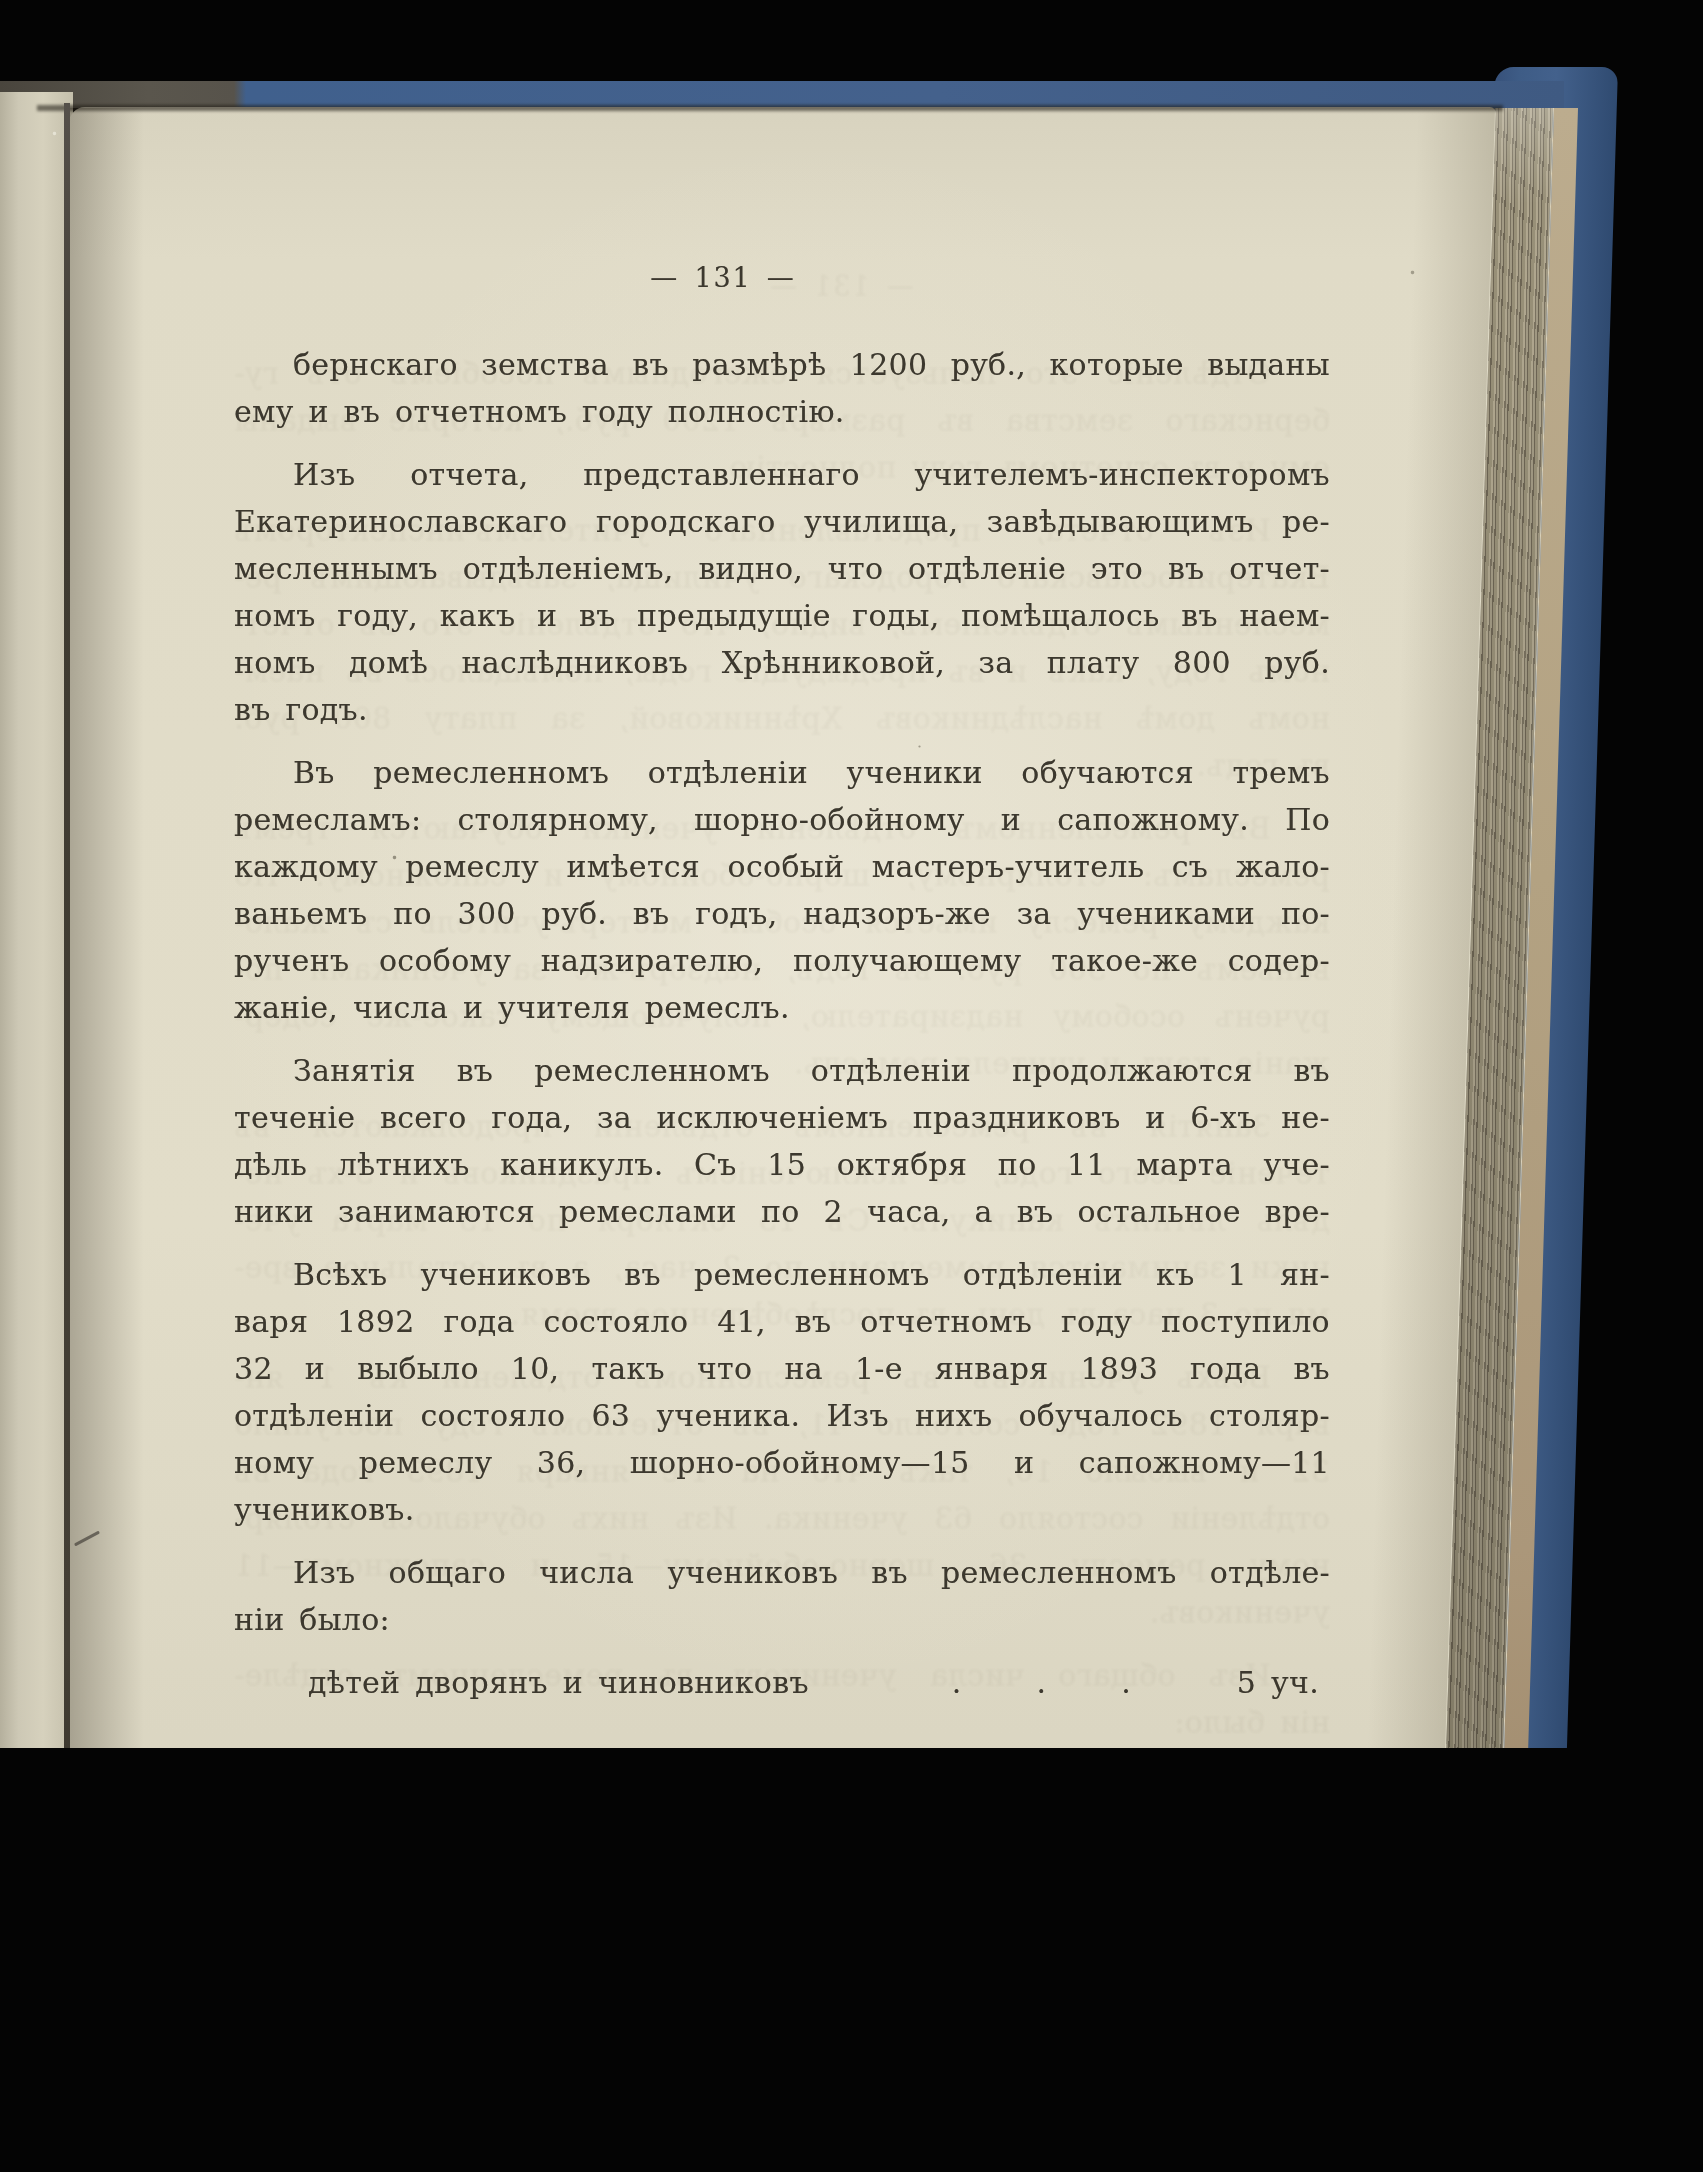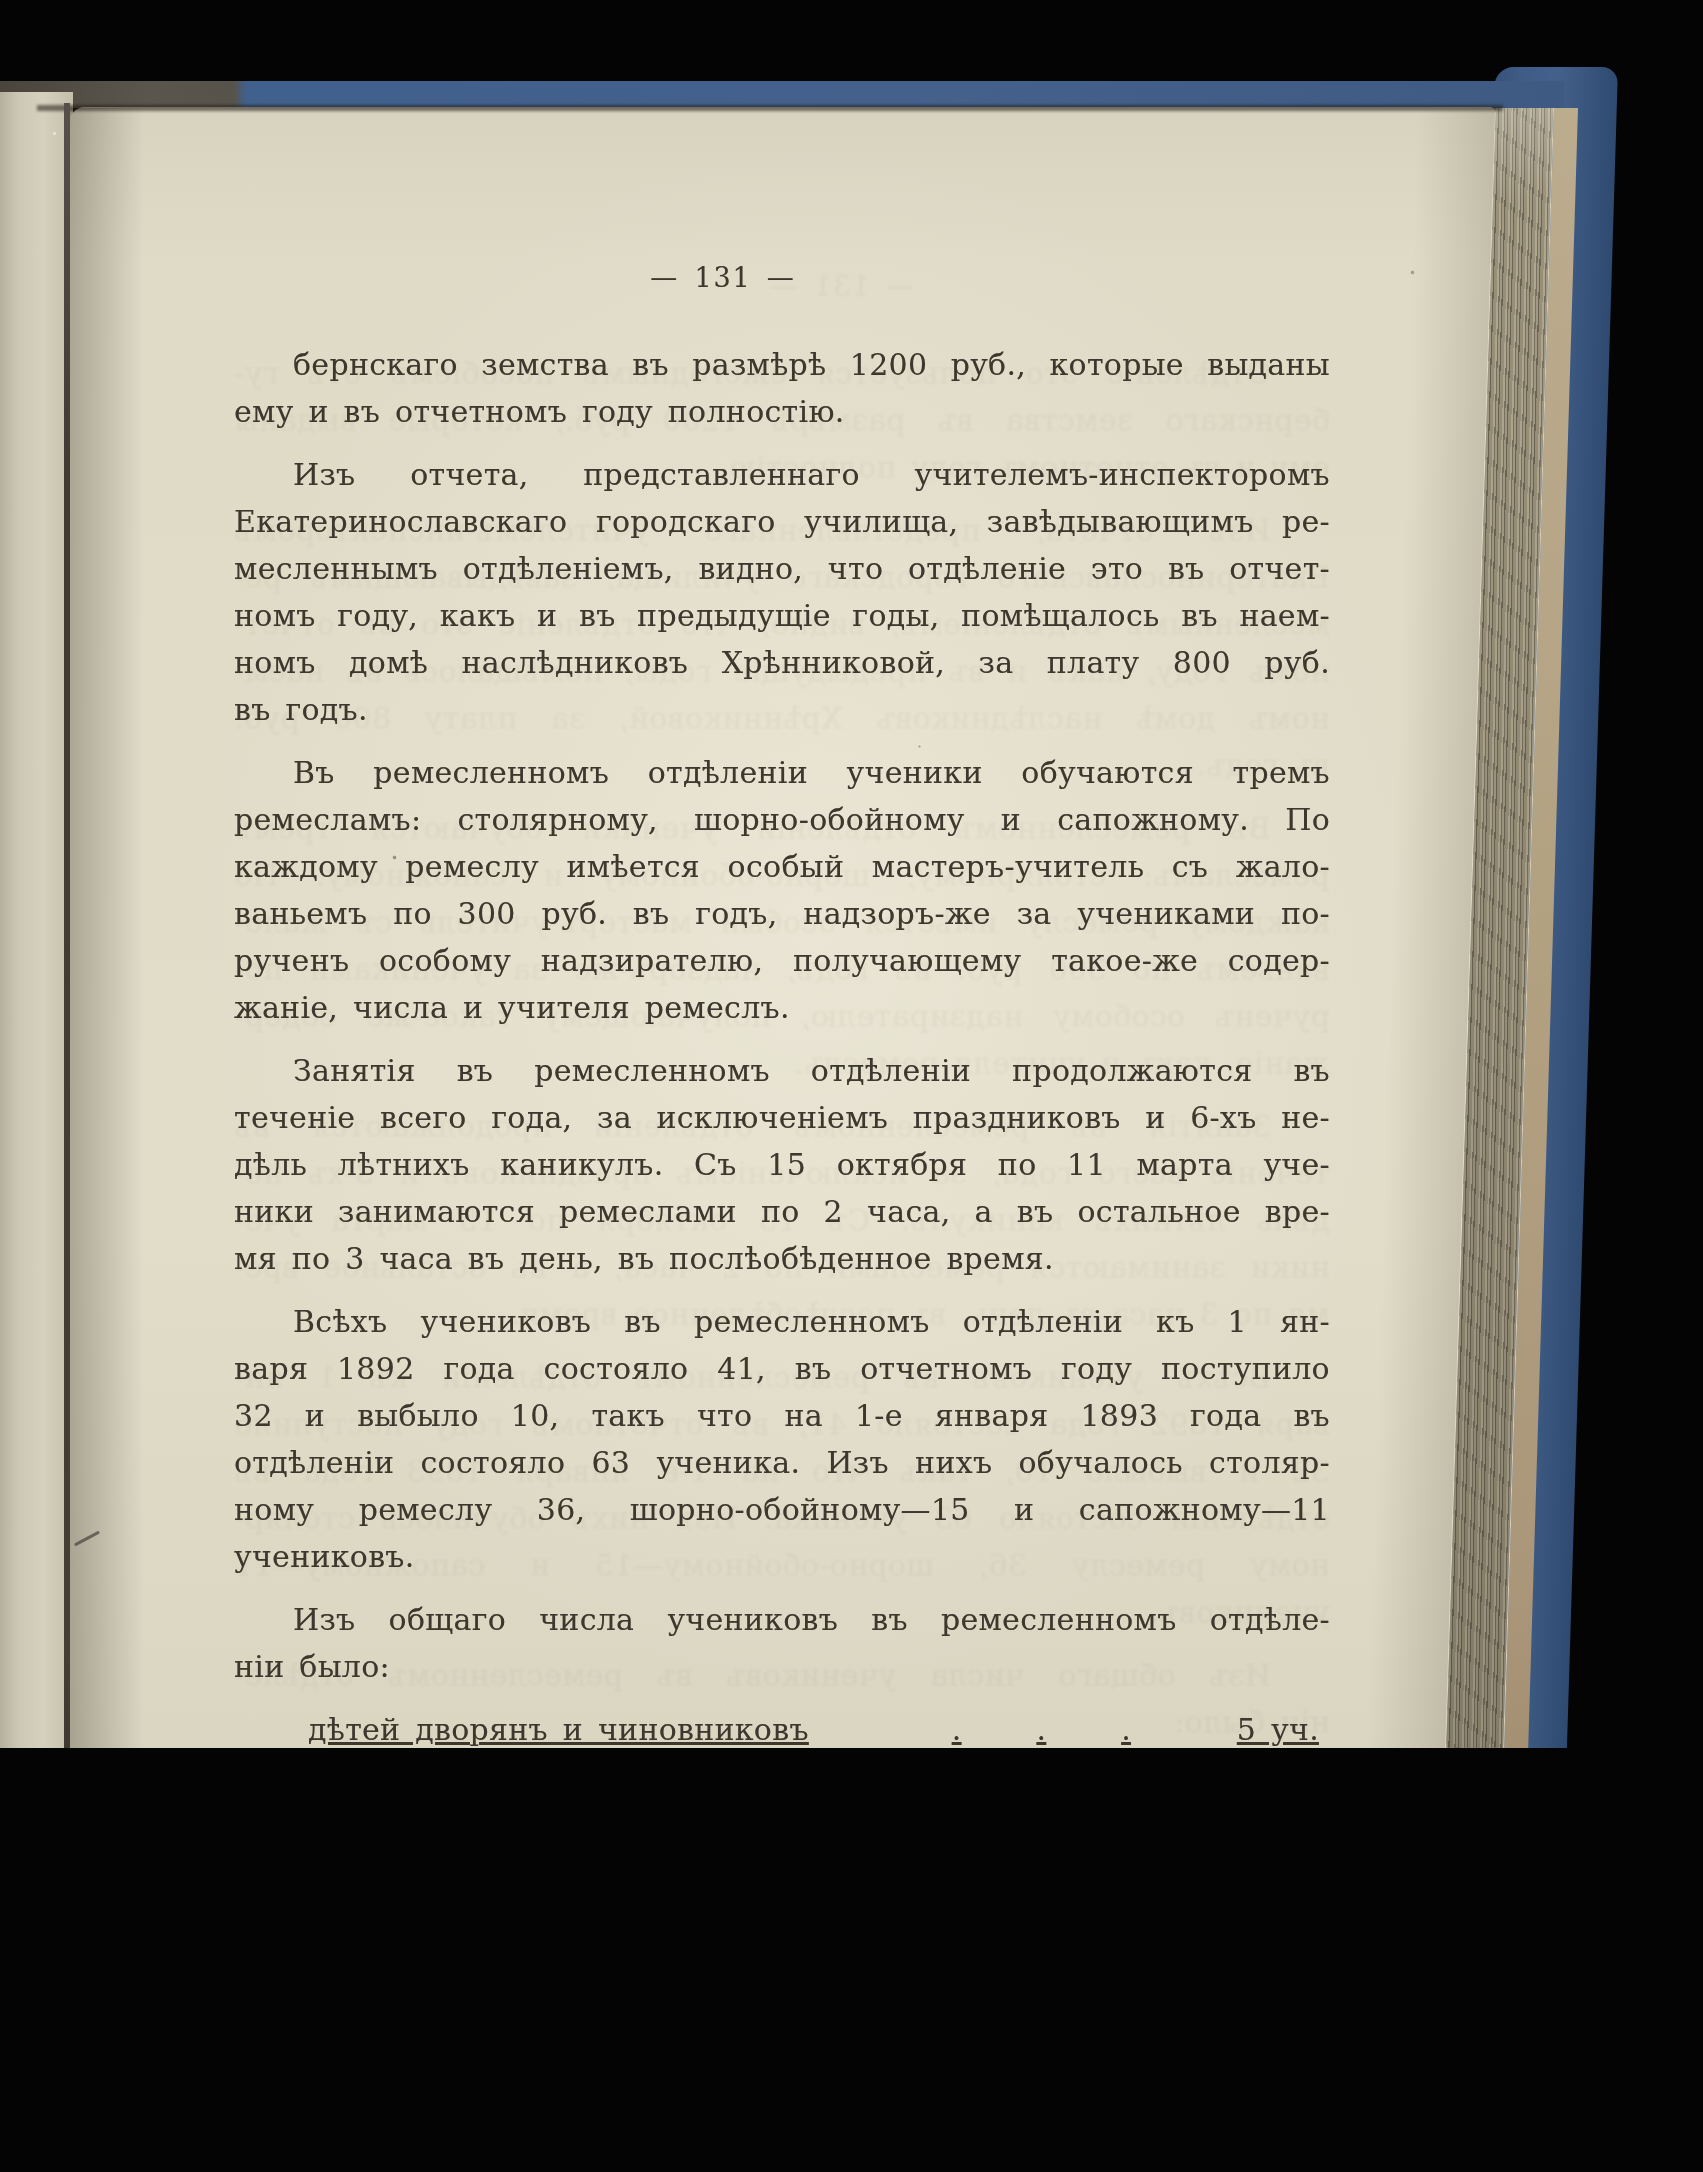--- a/index.html
+++ b/index.html
@@ -158,21 +158,20 @@
     text-align: justify;
     text-align-last: justify;
   }
   .line.last { text-align-last: left; }
   .para .line:first-child { text-indent: 59px; }
 
   .list-line {
     display: flex;
     align-items: baseline;
     margin-top: 11px;
-    text-decoration: underline;
   }
   .list-label { padding-left: 74px; white-space: nowrap; }
   .dot-leader {
     flex: 1;
     display: flex;
     justify-content: space-evenly;
     padding: 0 31px 0 68px;
   }
   .list-value { padding-right: 11px; white-space: nowrap; }
 
@@ -311,21 +310,20 @@
           <div class="line">каждому ремеслу имѣется особый мастеръ-учитель съ жало-</div>
           <div class="line">ваньемъ по 300 руб. въ годъ, надзоръ-же за учениками по-</div>
           <div class="line">рученъ особому надзирателю, получающему такое-же содер-</div>
           <div class="line last">жаніе, числа и учителя ремеслъ.</div>
         </div>
         <div class="para">
           <div class="line">Занятія въ ремесленномъ отдѣленіи продолжаются въ</div>
           <div class="line">теченіе всего года, за исключеніемъ праздниковъ и 6-хъ не-</div>
           <div class="line">дѣль лѣтнихъ каникулъ. Съ 15 октября по 11 марта уче-</div>
           <div class="line">ники занимаются ремеслами по 2 часа, а въ остальное вре-</div>
-          <div class="line last">мя по 3 часа въ день, въ послѣобѣденное время.</div>
         </div>
         <div class="para">
           <div class="line">Всѣхъ учениковъ въ ремесленномъ отдѣленіи къ 1 ян-</div>
           <div class="line">варя 1892 года состояло 41, въ отчетномъ году поступило</div>
           <div class="line">32 и выбыло 10, такъ что на 1-е января 1893 года въ</div>
           <div class="line">отдѣленіи состояло 63 ученика. Изъ нихъ обучалось столяр-</div>
           <div class="line">ному ремеслу 36, шорно-обойному—15 и сапожному—11</div>
           <div class="line last">учениковъ.</div>
         </div>
         <div class="para">

